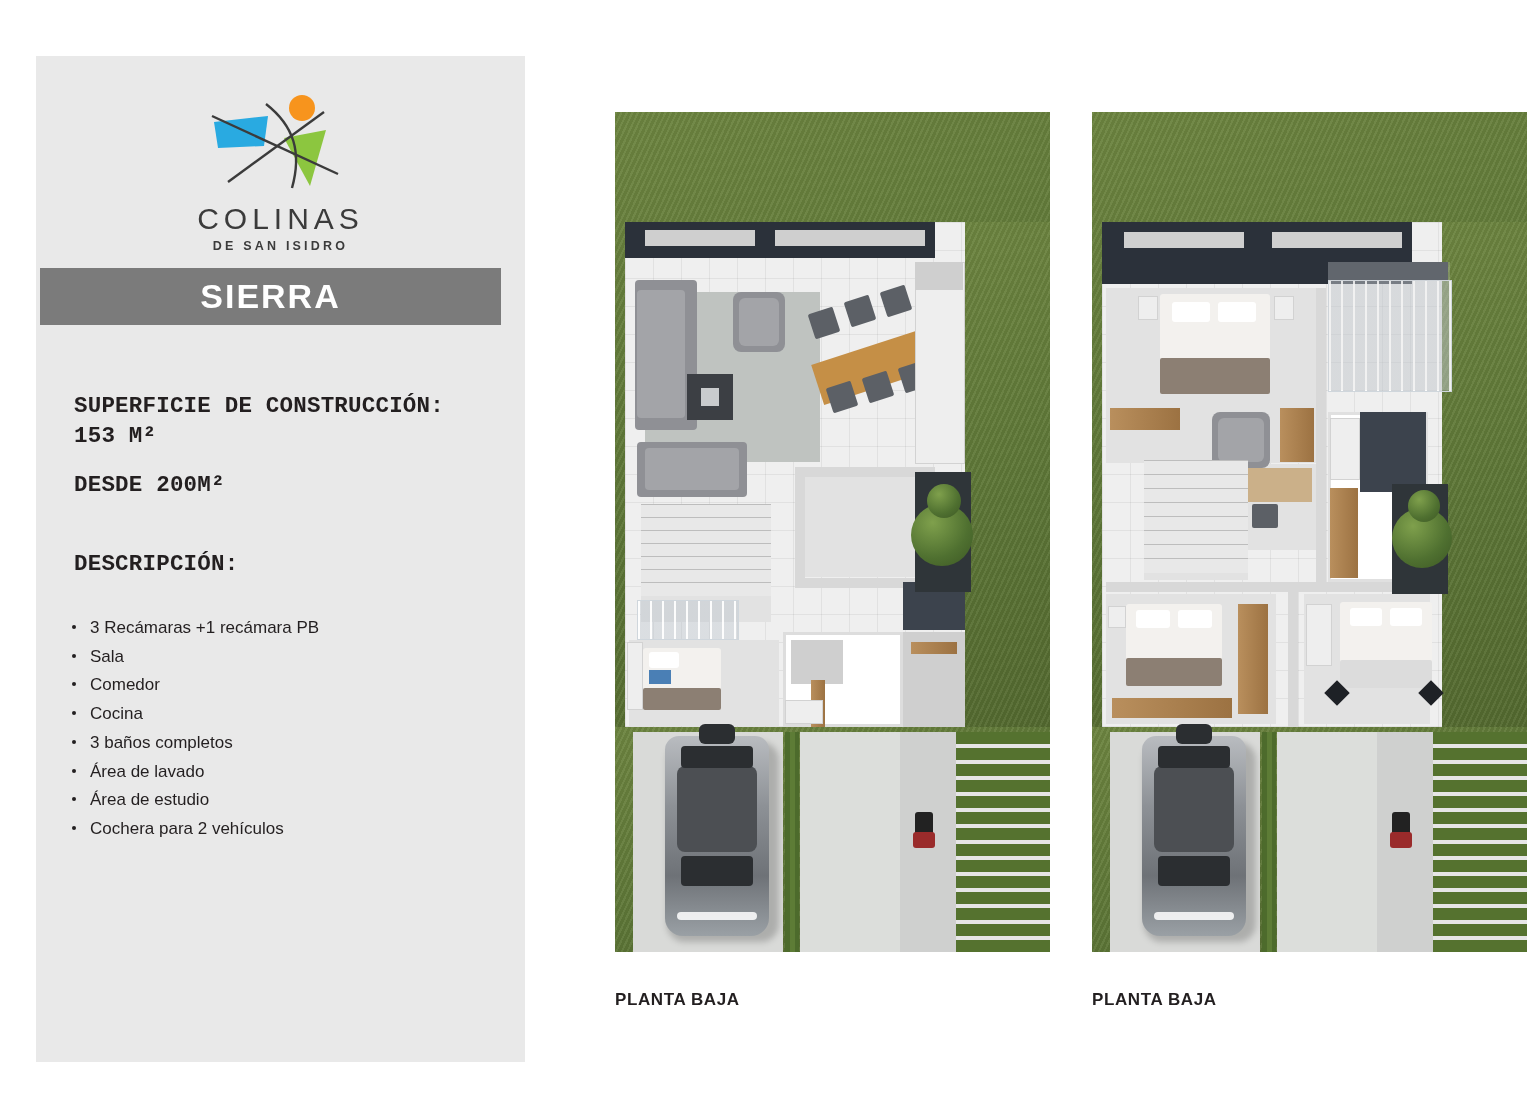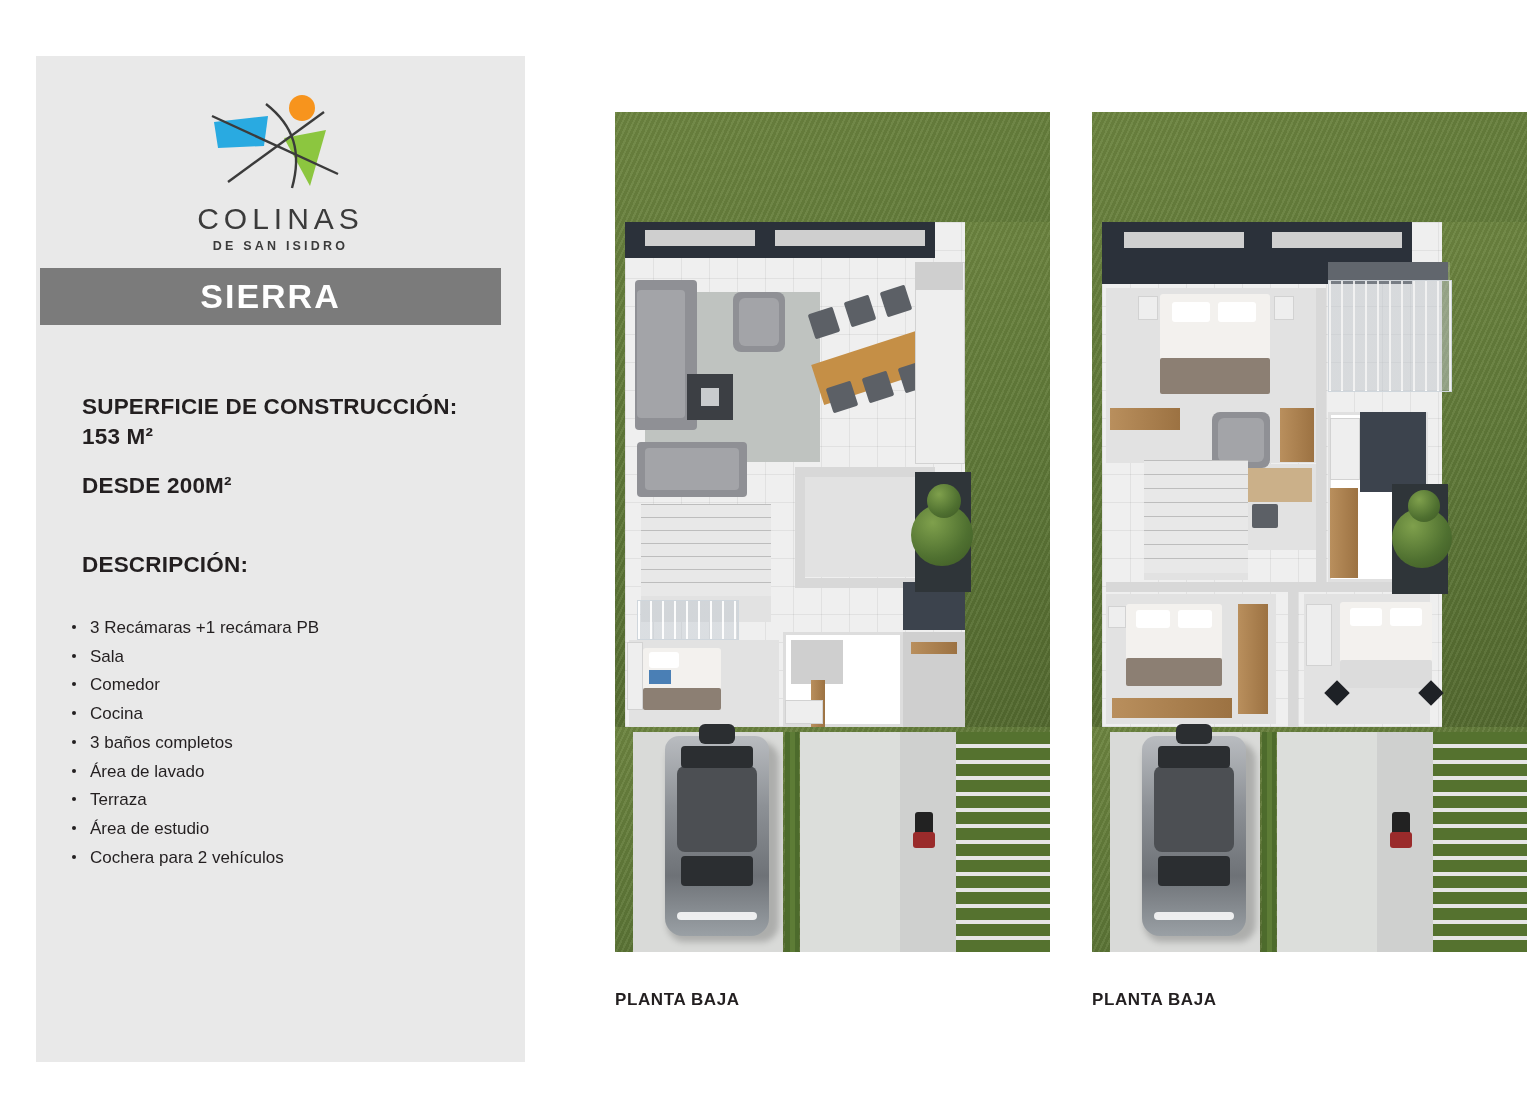--- a/index.html
+++ b/index.html
@@ -69,23 +69,24 @@
   #title-bar .title-text {
     color: #ffffff;
     font-size: 34px;
     font-weight: 700;
     letter-spacing: 2px;
   }
 
   
   .info-group {
     position: absolute;
-    left: 46px;
+    left: 38px;
     width: 430px;
     color: #231f20;
+    font-family: Liberation Mono, monospace;
   }
   .info-head {
     font-size: 22.5px;
     font-weight: 700;
     line-height: 1.32;
     letter-spacing: 0.2px;
   }
   #grp-superficie { top: 336px; }
   #grp-terreno    { top: 415px; }
   #grp-descripcion{ top: 494px; }
@@ -245,21 +246,20 @@
     <div class="info-head">DESCRIPCIÓN:</div>
   </div>
 
   <ul id="bullets">
     <li>3 Recámaras +1 recámara PB</li>
     <li>Sala</li>
     <li>Comedor</li>
     <li>Cocina</li>
     <li>3 baños completos</li>
     <li>Área de lavado</li>
-    <li>Terraza</li>
     <li>Área de estudio</li>
     <li>Cochera para 2 vehículos</li>
   </ul>
 </div>
 
 <div class="plan-wrap" id="plan-left">
   <div class="plan-img">
 
     <div class="grass" style="left:0;top:0;width:435px;height:615px;"></div>
 

